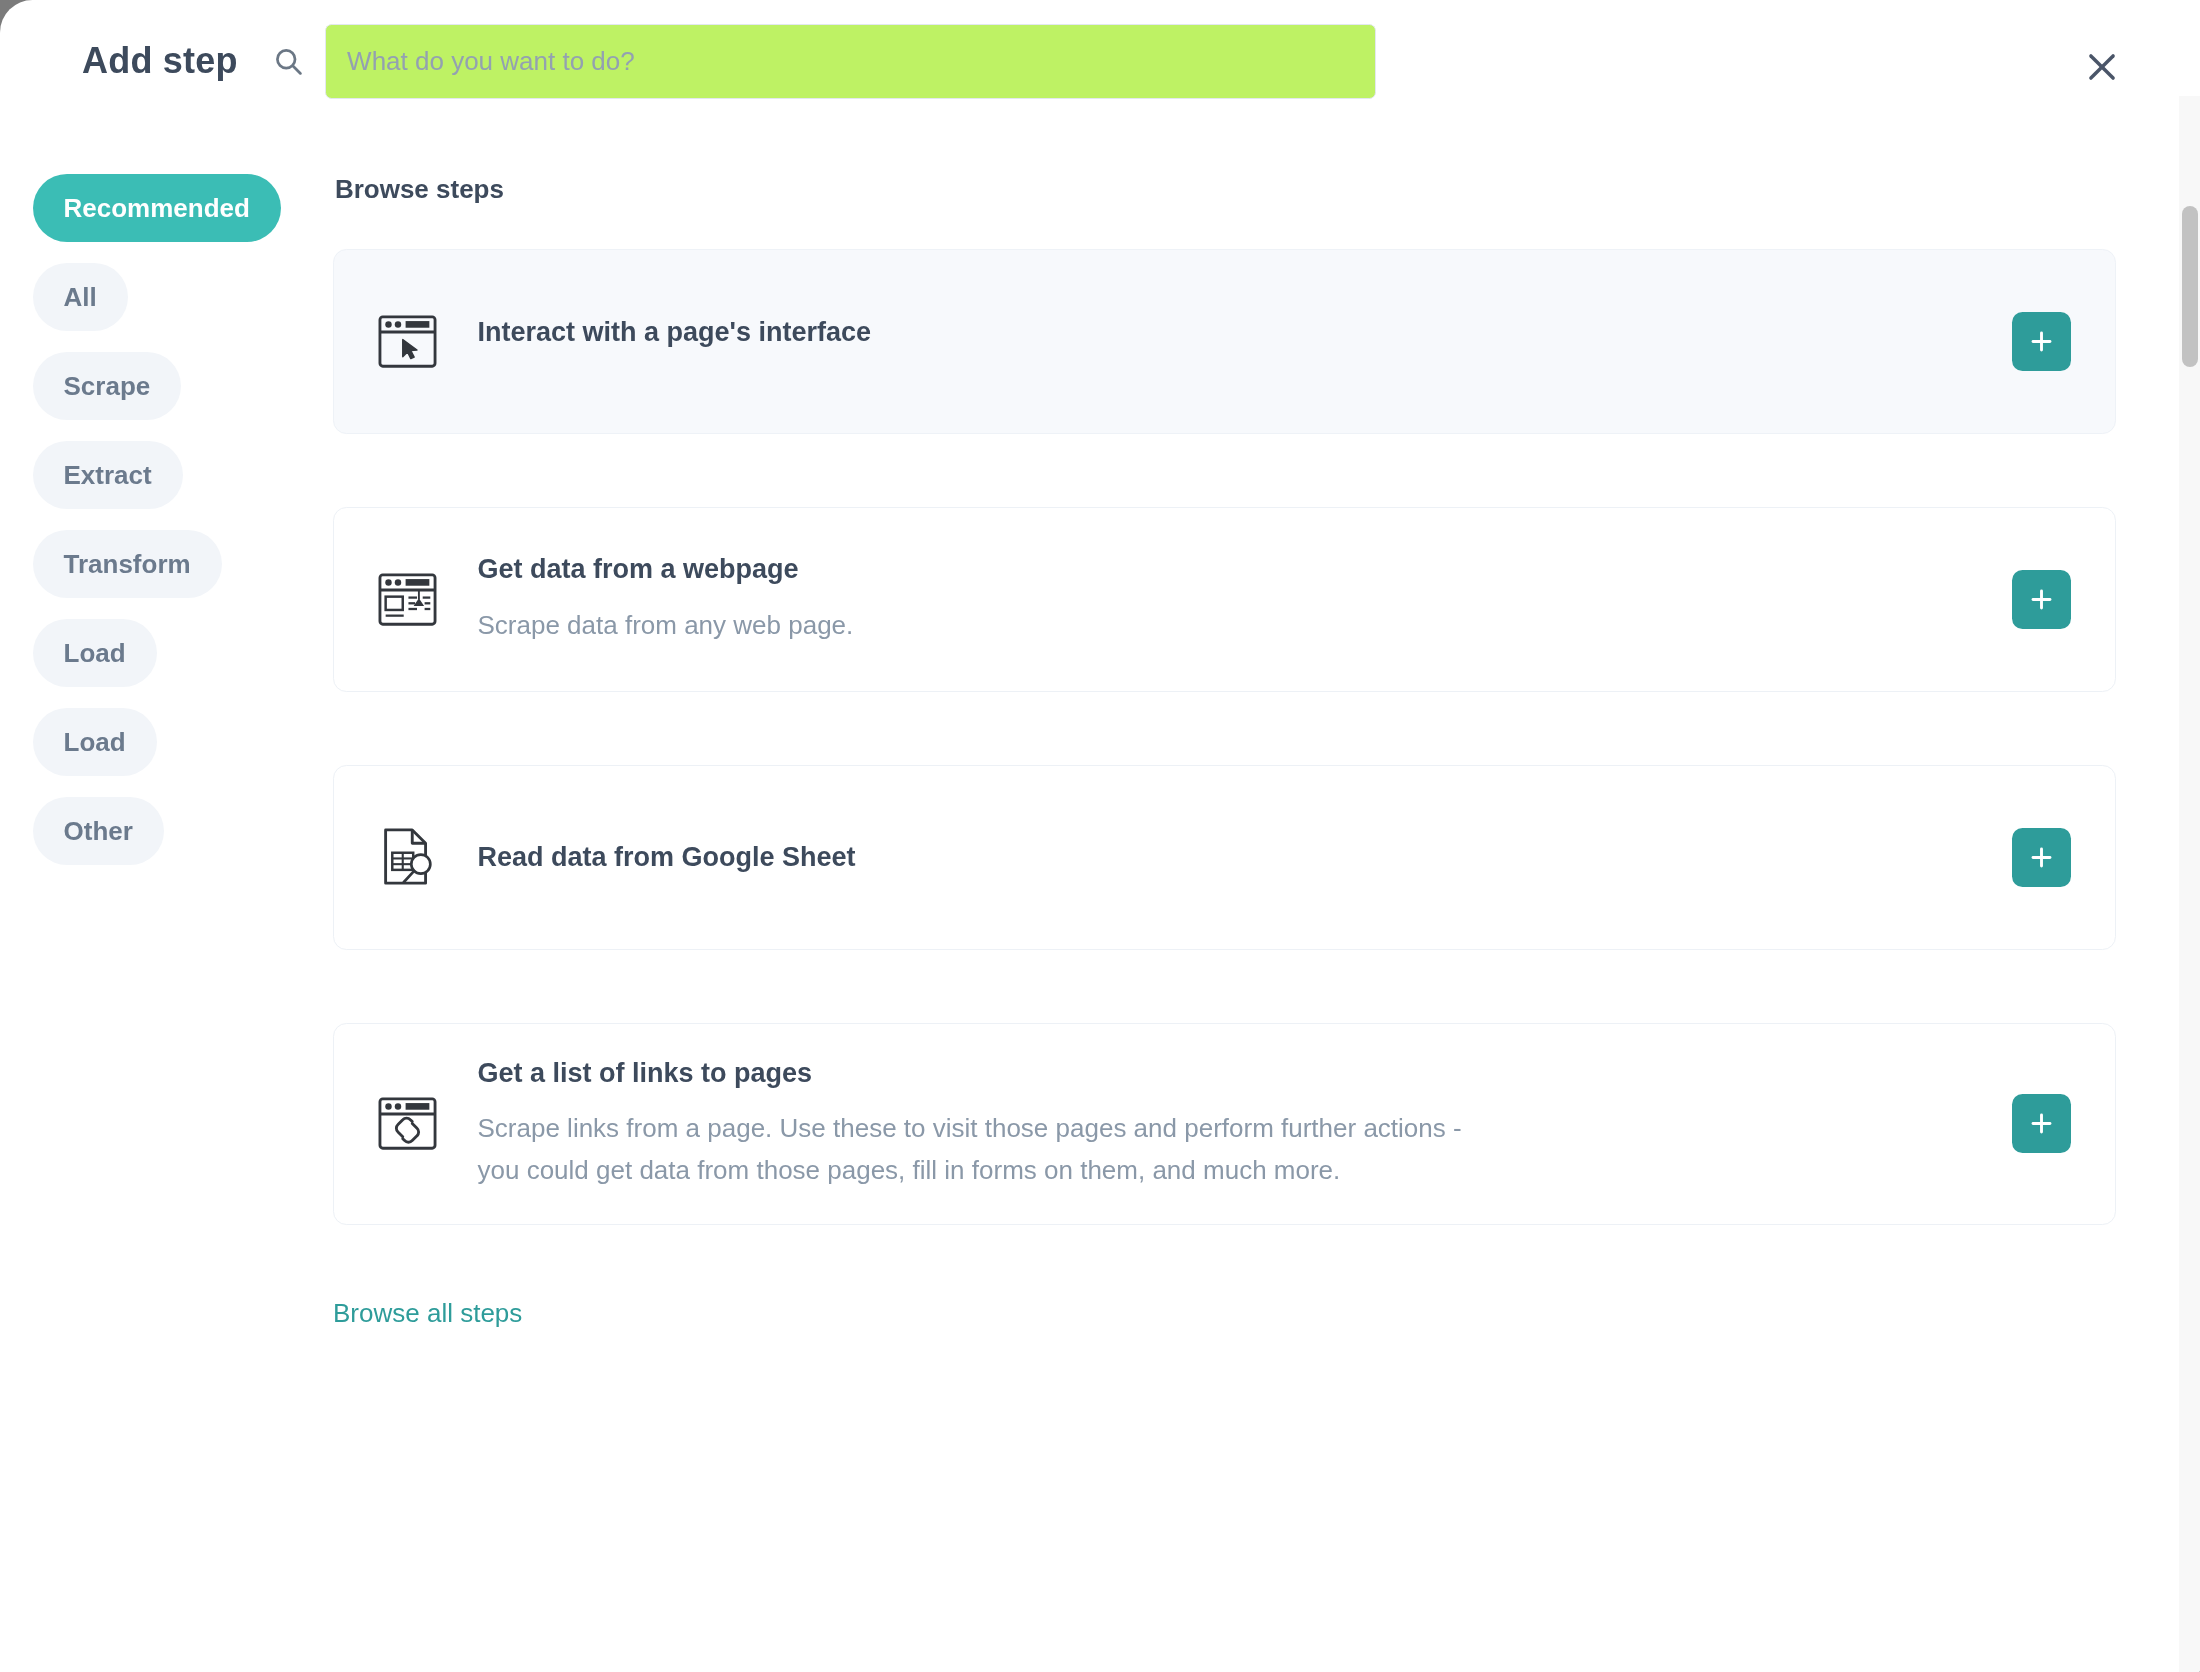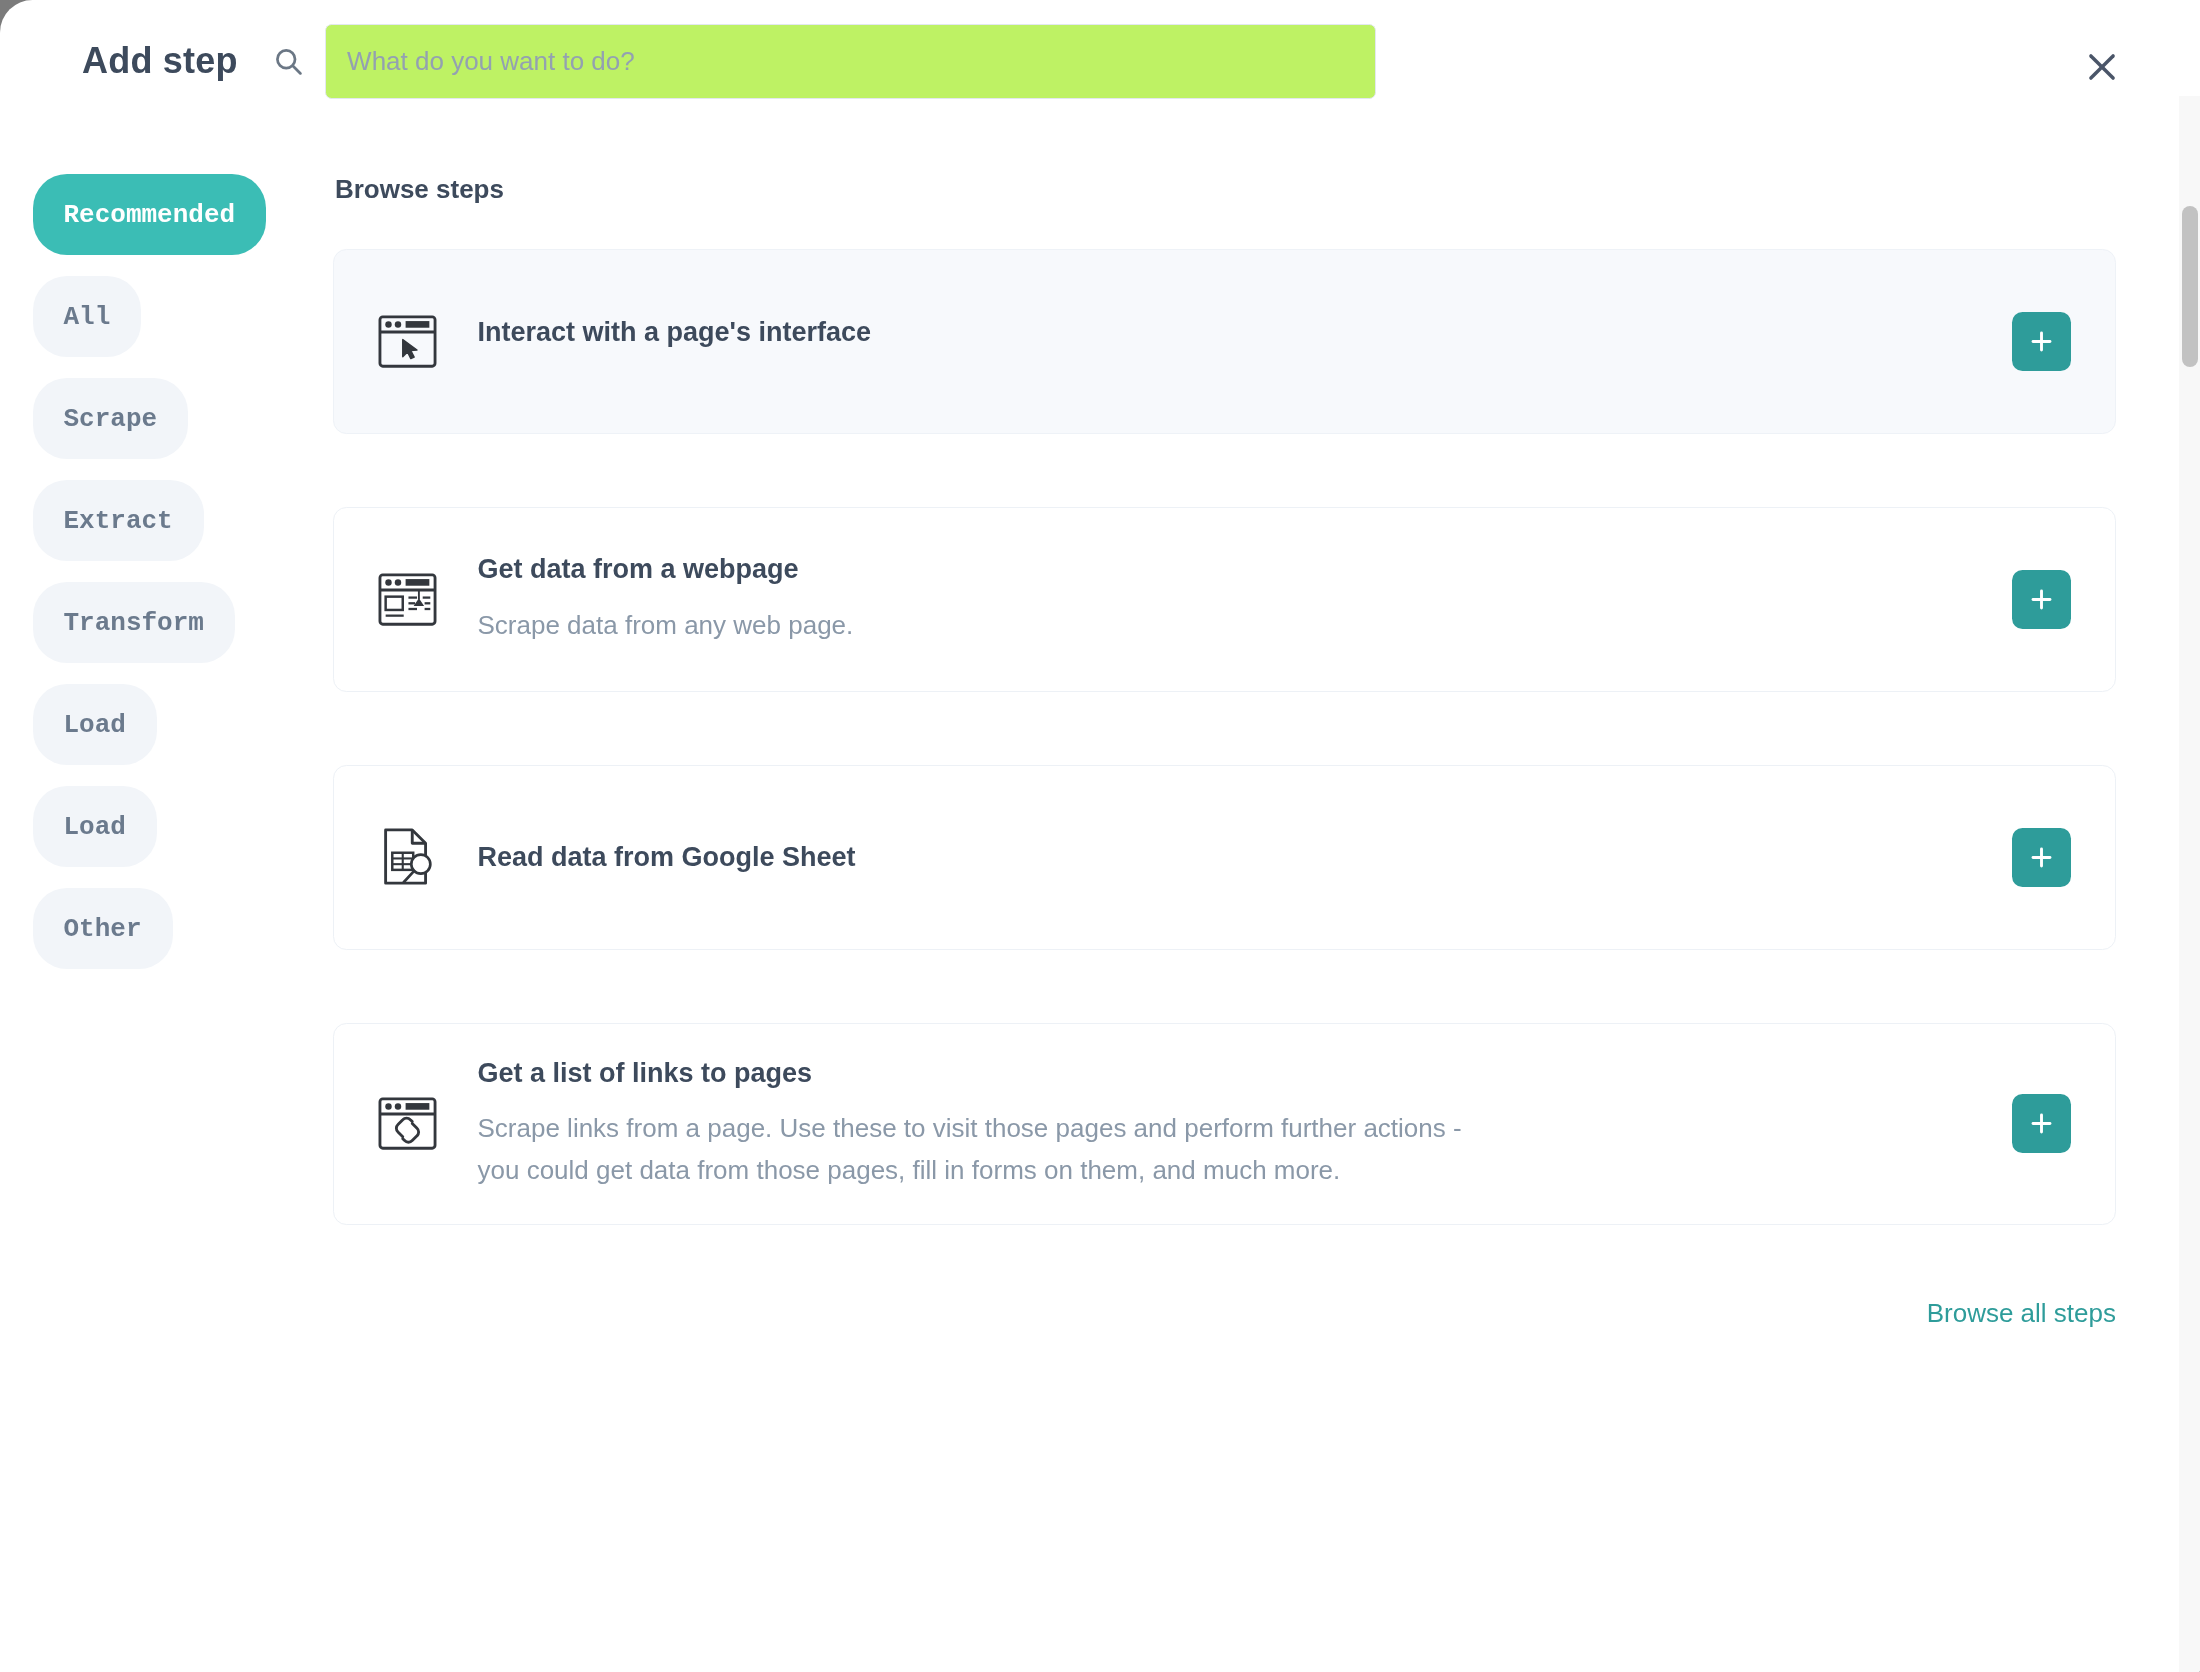--- a/index.html
+++ b/index.html
@@ -89,31 +89,30 @@
     display: flex;
     flex-direction: column;
     gap: 21px;
     flex-shrink: 0;
   }
 
   .cat {
     display: inline-flex;
     align-items: center;
     justify-content: center;
-    height: 81px;
+    height: 68px;
     padding: 0 31px;
     border-radius: 34px;
     background: #f2f5f9;
     color: #6b7a8d;
     font-size: 26px;
     font-weight: bold;
     cursor: pointer;
     align-self: flex-start;
     white-space: nowrap;
-    font-family: Liberation Mono, monospace;
   }
   .cat.active {
     background: #3bbdb5;
     color: #ffffff;
   }
 
   .content {
     flex: 1;
     padding-right: 84px;
   }
@@ -180,21 +179,21 @@
     display: flex;
     align-items: center;
     justify-content: center;
     flex-shrink: 0;
     cursor: pointer;
     border: none;
   }
 
   .browse-all {
     display: block;
-    text-align: right;
+    text-align: left;
     color: #2e9c9a;
     font-size: 26px;
     margin-top: 21px;
     text-decoration: none;
     cursor: pointer;
   }
 
   
   .scroll-track {
     position: absolute;

